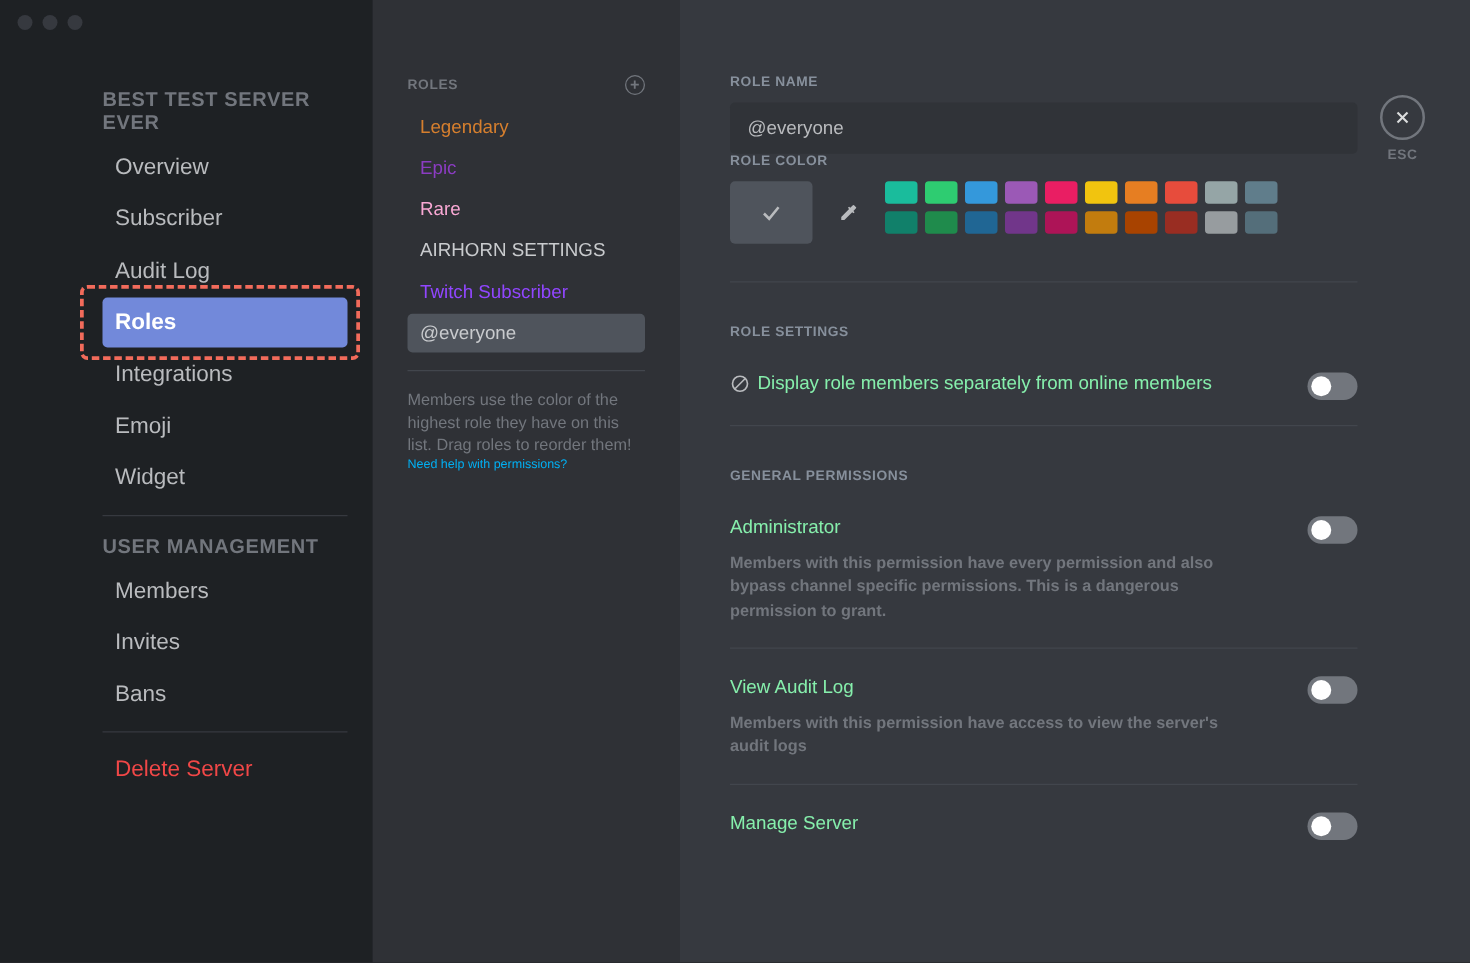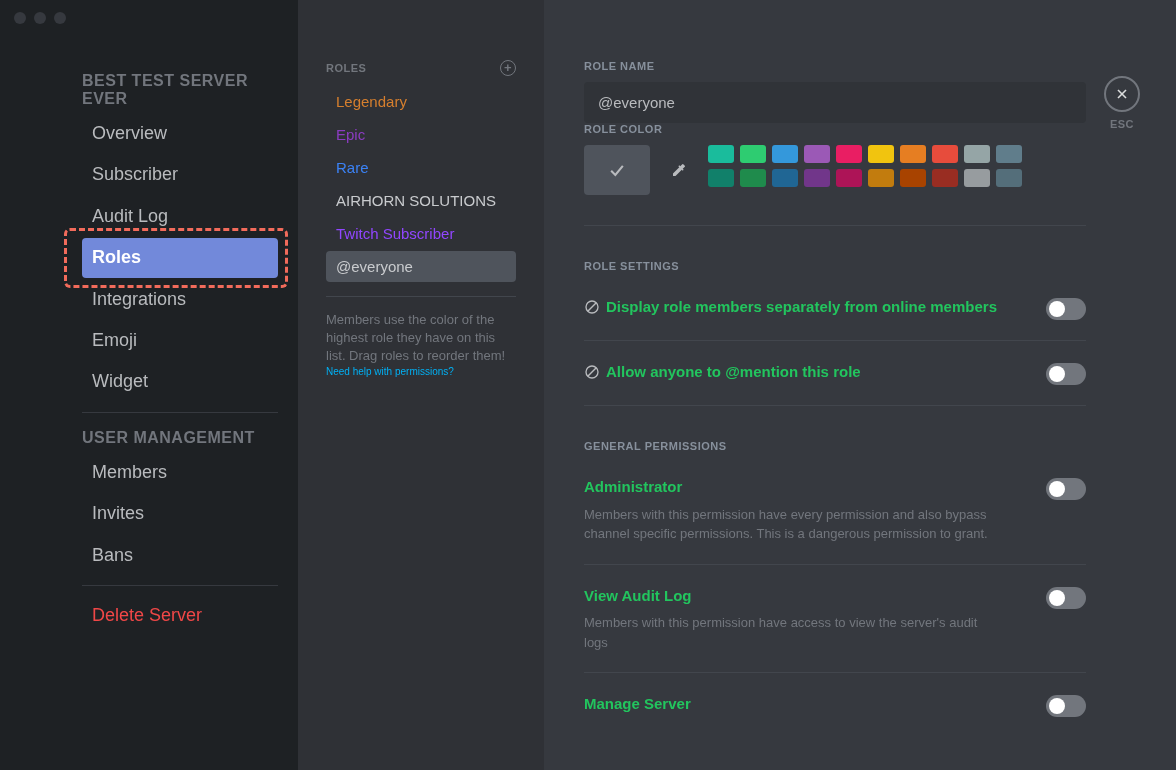--- a/index.html
+++ b/index.html
@@ -181,33 +181,34 @@
     margin: 30px 0 0 0;
   }
   .setting-row {
     display:flex; justify-content:space-between; align-items:flex-start;
     padding: 20px 0;
     border-bottom: 1px solid #42464d;
   }
   .setting-row:last-child { border-bottom: none; }
   .setting-label {
     font-size: 15px;
-    color: #22c55e;
-    font-weight: 700;
+    color: #86efac;
+    font-weight: 400;
     display:flex; align-items:center; gap:6px;
     flex:1;
     line-height: 1.5;
   }
   .setting-label svg { flex-shrink:0; }
   .setting-desc {
     font-size: 13px;
     color: #72767d;
     margin-top: 6px;
     line-height: 1.5;
     max-width: 410px;
+    font-weight: bold;
   }
   .setting-text { flex:1; padding-right: 20px; }
 
   .toggle {
     width: 40px; height: 22px;
     background: #72767d;
     border-radius: 11px;
     position: relative;
     cursor: pointer;
     flex-shrink:0;
@@ -280,22 +281,22 @@
   </div>
 
   <div class="column-roles">
     <div class="roles-header">
       <span>ROLES</span>
       <span class="plus-icon">+</span>
     </div>
     <div id="role-list">
         <div class="role-item" style="color: rgb(214, 127, 46);">Legendary</div>
         <div class="role-item" style="color: rgb(139, 60, 194);">Epic</div>
-        <div class="role-item" style="color: #3b82f6;">Rare</div>
-        <div class="role-item" style="color: rgb(201, 203, 206);">AIRHORN SOLUTIONS</div>
+        <div class="role-item" style="color: #f9a8d4;">Rare</div>
+        <div class="role-item" style="color: rgb(201, 203, 206);">AIRHORN SETTINGS</div>
         <div class="role-item" style="color: rgb(145, 70, 255);">Twitch Subscriber</div>
         <div class="role-item selected" style="color: rgb(201, 203, 206);">@everyone</div>
       </div>
     <div class="roles-divider"></div>
     <div class="roles-help">Members use the color of the highest role they have on this list. Drag roles to reorder them!</div>
     <a class="help-link">Need help with permissions?</a>
   </div>
 
   <div class="column-main">
     <div class="field-label">ROLE NAME</div>
@@ -348,30 +349,20 @@
       <div class="setting-label">
         <svg width="16" height="16" viewBox="0 0 24 24" fill="none" stroke="#b9bbbe" stroke-width="2">
             <circle cx="12" cy="12" r="9"></circle>
             <line x1="6" y1="18" x2="18" y2="6"></line>
           </svg>
         <span>Display role members separately from online members</span>
       </div>
       <div class="toggle"></div>
     </div>
 
-    <div class="setting-row">
-      <div class="setting-label">
-        <svg width="16" height="16" viewBox="0 0 24 24" fill="none" stroke="#b9bbbe" stroke-width="2">
-            <circle cx="12" cy="12" r="9"></circle>
-            <line x1="6" y1="18" x2="18" y2="6"></line>
-          </svg>
-        <span>Allow anyone to @mention this role</span>
-      </div>
-      <div class="toggle"></div>
-    </div>
 
     <div class="section-heading-main" style="">GENERAL PERMISSIONS</div>
 
     <div class="setting-row">
       <div class="setting-text">
         <div class="setting-label">Administrator</div>
         <div class="setting-desc">Members with this permission have every permission and also bypass channel specific permissions. This is a dangerous permission to grant.</div>
       </div>
       <div class="toggle"></div>
     </div>

